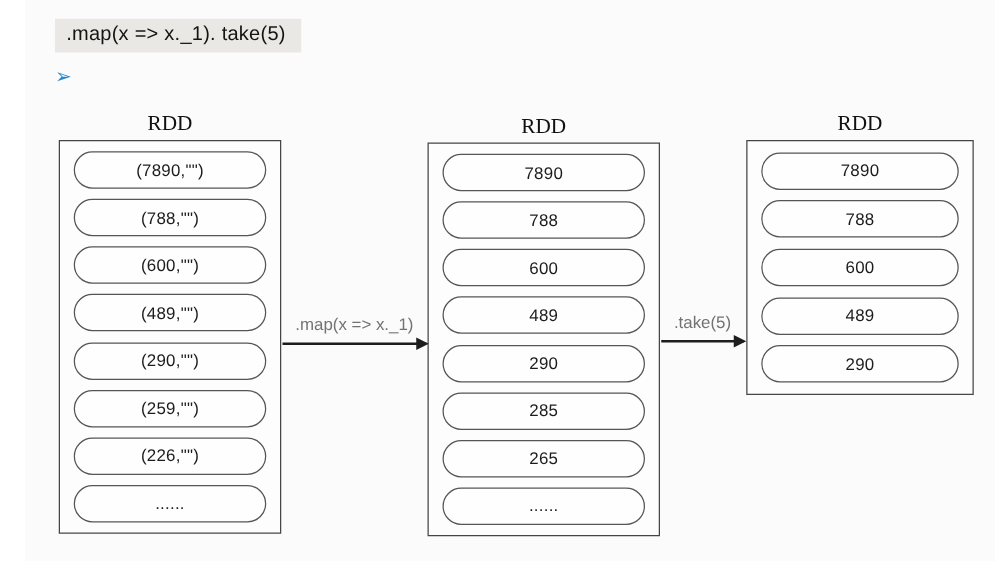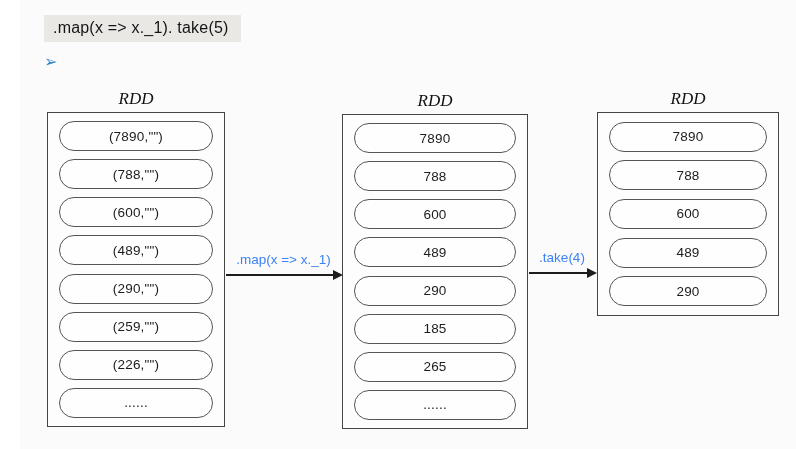--- a/index.html
+++ b/index.html
@@ -42,21 +42,20 @@
     line-height: 1;
   }
   .rdd-group { position: absolute; }
   .rdd-title {
     font-family: "Liberation Serif", serif;
     font-size: 17px;
     color: #111;
     text-align: center;
     height: 20px;
     line-height: 20px;
-    font-style: italic;
   }
   .rdd-box {
     border: 1.6px solid #454545;
     background: #fdfdfd;
     box-sizing: border-box;
     display: flex;
     flex-direction: column;
     justify-content: space-evenly;
     padding: 0 11px;
     margin-top: 3px;
@@ -78,21 +77,21 @@
   #rdd-box-2 .rdd-box { width: 186px; height: 315px; }
   #rdd-box-3 .rdd-box { width: 182px; height: 204px; }
   .arrow {
     position: absolute;
     display: flex;
     flex-direction: column;
   }
   .arrow-label {
     text-align: center;
     font-size: 13.5px;
-    color: #3b82f6;
+    color: #737373;
     height: 18px;
     line-height: 18px;
     white-space: pre;
   }
   .arrow-shaft {
     position: relative;
     margin-top: 5px;
     height: 2px;
     background: #1d1d1d;
   }
@@ -133,21 +132,21 @@
   </div>
 
   <div class="rdd-group" id="rdd-box-2" style="left:322px; top:91px;">
     <div class="rdd-title">RDD</div>
     <div class="rdd-box">
         <div class="rdd-item">7890</div>
         <div class="rdd-item">788</div>
         <div class="rdd-item">600</div>
         <div class="rdd-item">489</div>
         <div class="rdd-item">290</div>
-        <div class="rdd-item">185</div>
+        <div class="rdd-item">285</div>
         <div class="rdd-item">265</div>
         <div class="rdd-item">......</div>
       </div>
   </div>
 
   <div class="rdd-group" id="rdd-box-3" style="left:577px; top:89px;">
     <div class="rdd-title">RDD</div>
     <div class="rdd-box">
         <div class="rdd-item">7890</div>
         <div class="rdd-item">788</div>
@@ -158,19 +157,19 @@
   </div>
 
   <div class="arrow" style="left:206px; top:251px; width:115px;">
     <div class="arrow-label">.map(x =&gt; x._1)</div>
     <div class="arrow-shaft">
       <span class="arrow-head"></span>
     </div>
   </div>
 
   <div class="arrow" style="left:509px; top:249px; width:66px;">
-    <div class="arrow-label">.take(4)</div>
+    <div class="arrow-label">.take(5)</div>
     <div class="arrow-shaft">
       <span class="arrow-head"></span>
     </div>
   </div>
 
 </div>
 
 </body></html>

